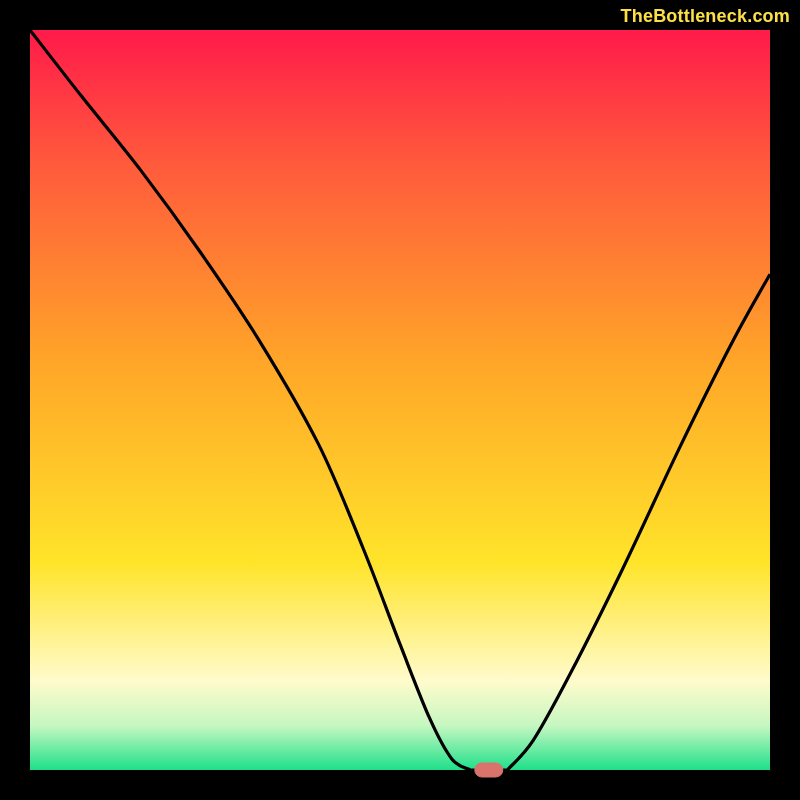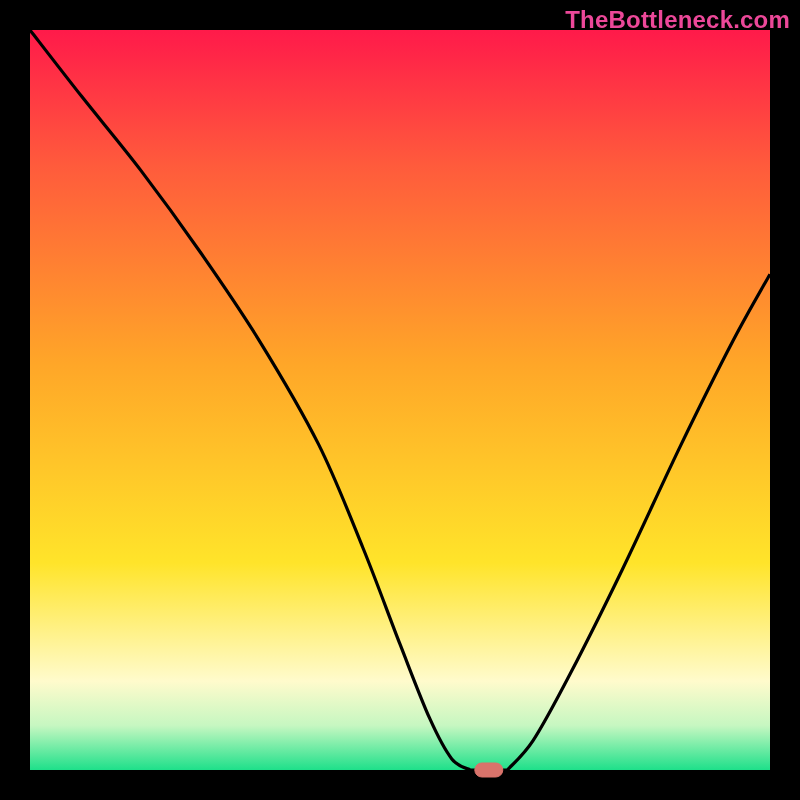--- a/index.html
+++ b/index.html
@@ -13,22 +13,22 @@
   }
   .chart-container {
     position: relative;
     width: 800px;
     height: 800px;
   }
   .watermark {
     position: absolute;
     top: 6px;
     right: 10px;
-    color: #ec4899;
-    font-size: 24px;
+    color: #fde047;
+    font-size: 18px;
     font-weight: 600;
     z-index: 5;
     letter-spacing: 0.2px;
   }
   svg {
     display: block;
   }
 </style>
 </head>
 <body>

